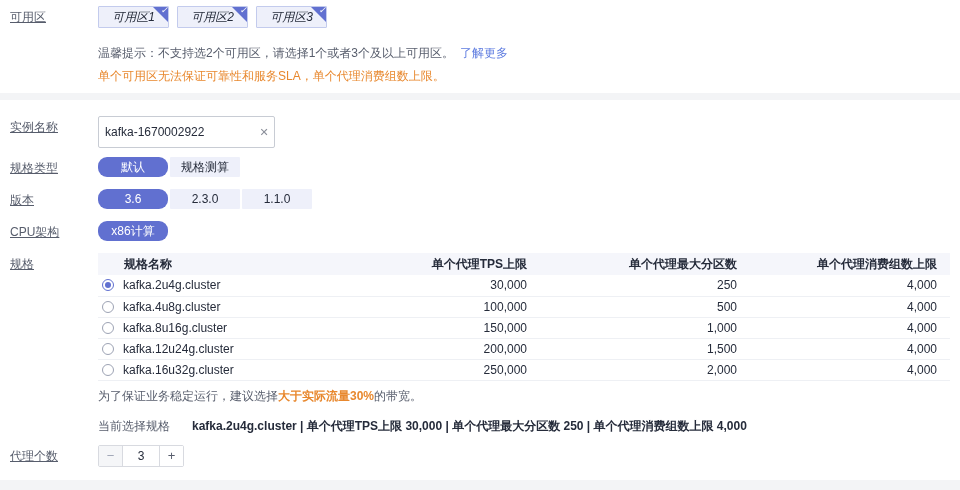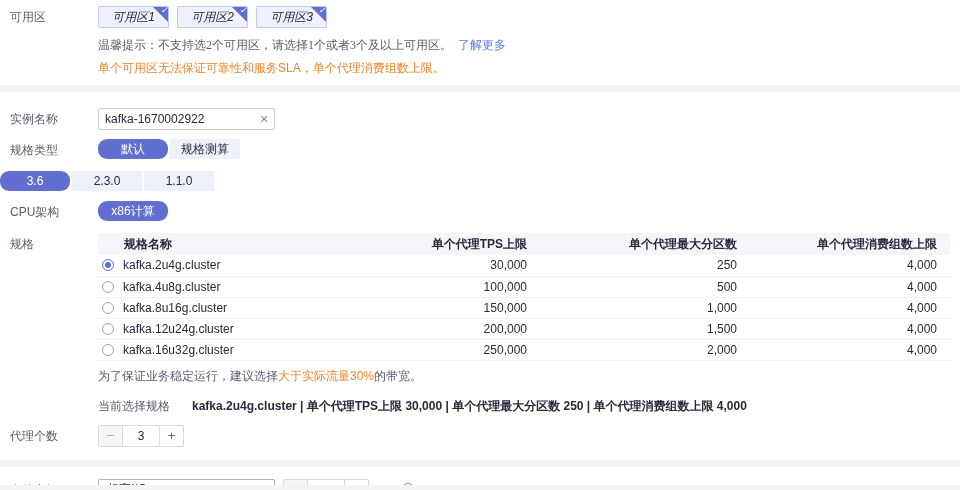--- a/index.html
+++ b/index.html
@@ -3,21 +3,21 @@
 <meta charset="utf-8">
 <style>
   * { margin: 0; padding: 0; box-sizing: border-box; }
   html, body { background: #fff; }
   .page {
     width: 960px; height: 490px; background: #fff; position: relative;
     font-family: "Liberation Sans", sans-serif; font-size: 12px; color: #252b3a;
     overflow: hidden;
   }
   .form-row { display: flex; align-items: flex-start; }
-  .row-label { width: 98px; padding-left: 10px; flex: none; color: #575d6c; line-height: 22px; }
+  .row-label { width: 98px; padding-left: 10px; flex: none; color: #575d6c; line-height: 22px; text-decoration: underline; }
   .row-content { flex: 1; }
 
   
   .divider { height: 7px; background: #f3f4f6; width: 100%; }
   .divider-bottom { position: absolute; bottom: 0; left: 0; height: 5px; }
 
   
   .sec-az { padding-top: 6px; padding-bottom: 8px; }
   .az-buttons { display: flex; }
   .az-btn {
@@ -26,31 +26,31 @@
     display: inline-flex; align-items: center; justify-content: center;
     color: #252b3a; cursor: pointer; overflow: hidden; font-style: italic;
   }
   .az-corner {
     position: absolute; top: 0; right: 0; width: 0; height: 0;
     border-top: 15px solid #6170d0; border-left: 15px solid transparent;
   }
   .az-check {
     position: absolute; top: -3px; right: 0px; color: #fff; font-size: 9px; line-height: 12px;
   }
-  .tip-line { margin-top: 9px; color: #575d6c; font-family: Liberation Serif, serif; }
+  .tip-line { margin-top: 17px; color: #575d6c; }
   .tip-link { color: #5e7ce0; text-decoration: none; margin-left: 6px; cursor: pointer; }
   .tip-warning { margin-top: 6px; color: #e8882e; }
 
   
   .sec-main { padding-top: 16px; padding-bottom: 13px; }
   .mt9 { margin-top: 9px; }
   .mt10 { margin-top: 10px; }
 
   .text-input {
-    width: 177px; height: 22px; border: 1px solid #c8ccd4; border-radius: 2px;
+    width: 177px; height: 32px; border: 1px solid #c8ccd4; border-radius: 2px;
     display: flex; align-items: center; background: #fff;
   }
   .text-input input {
     border: none; outline: none; flex: 1; padding: 0 6px; font-size: 12px;
     font-family: "Liberation Sans", sans-serif; color: #252b3a; background: transparent; min-width: 0;
   }
   .clear-x { flex: none; width: 20px; text-align: center; color: #8a8e99; font-size: 11px; cursor: pointer; }
 
   .btn-group { display: flex; }
   .opt-btn {
@@ -80,21 +80,21 @@
   .radio {
     width: 12px; height: 12px; border-radius: 50%; border: 1px solid #9da3b4;
     background: #fff; margin-right: 9px; flex: none; position: relative; cursor: pointer;
   }
   .radio.selected { border-color: #6170d0; }
   .radio.selected::after {
     content: ""; position: absolute; left: 2px; top: 2px; right: 2px; bottom: 2px;
     border-radius: 50%; background: #6170d0;
   }
   .bw-note { margin-top: 7px; color: #575d6c; }
-  .bw-note .hl { color: #e8882e; }
+  .bw-note .hl { color: #e8882e; font-weight: bold; }
   .current-line { margin-top: 13px; display: flex; }
   .current-label { color: #575d6c; margin-right: 22px; }
   .current-value { font-weight: bold; color: #252b3a; }
 
   
   .stepper { display: inline-flex; height: 22px; border: 1px solid #d8dae0; border-radius: 2px; background: #fff; }
   .step-btn {
     width: 24px; border: none; background: #fff; color: #575d6c; font-size: 13px;
     cursor: pointer; font-family: "Liberation Sans", sans-serif; line-height: 20px;
   }
@@ -174,20 +174,21 @@
       <div class="row-label">规格类型</div>
       <div class="row-content">
         <div class="btn-group">
           <div class="opt-btn selected">默认</div>
           <div class="opt-btn">规格测算</div>
         </div>
       </div>
     </div>
 
     <div class="form-row mt10">
+      <div class="row-label">版本</div>
       <div class="row-content">
         <div class="btn-group">
           <div class="opt-btn selected">3.6</div>
           <div class="opt-btn">2.3.0</div>
           <div class="opt-btn">1.1.0</div>
         </div>
       </div>
     </div>
 
     <div class="form-row mt10">

